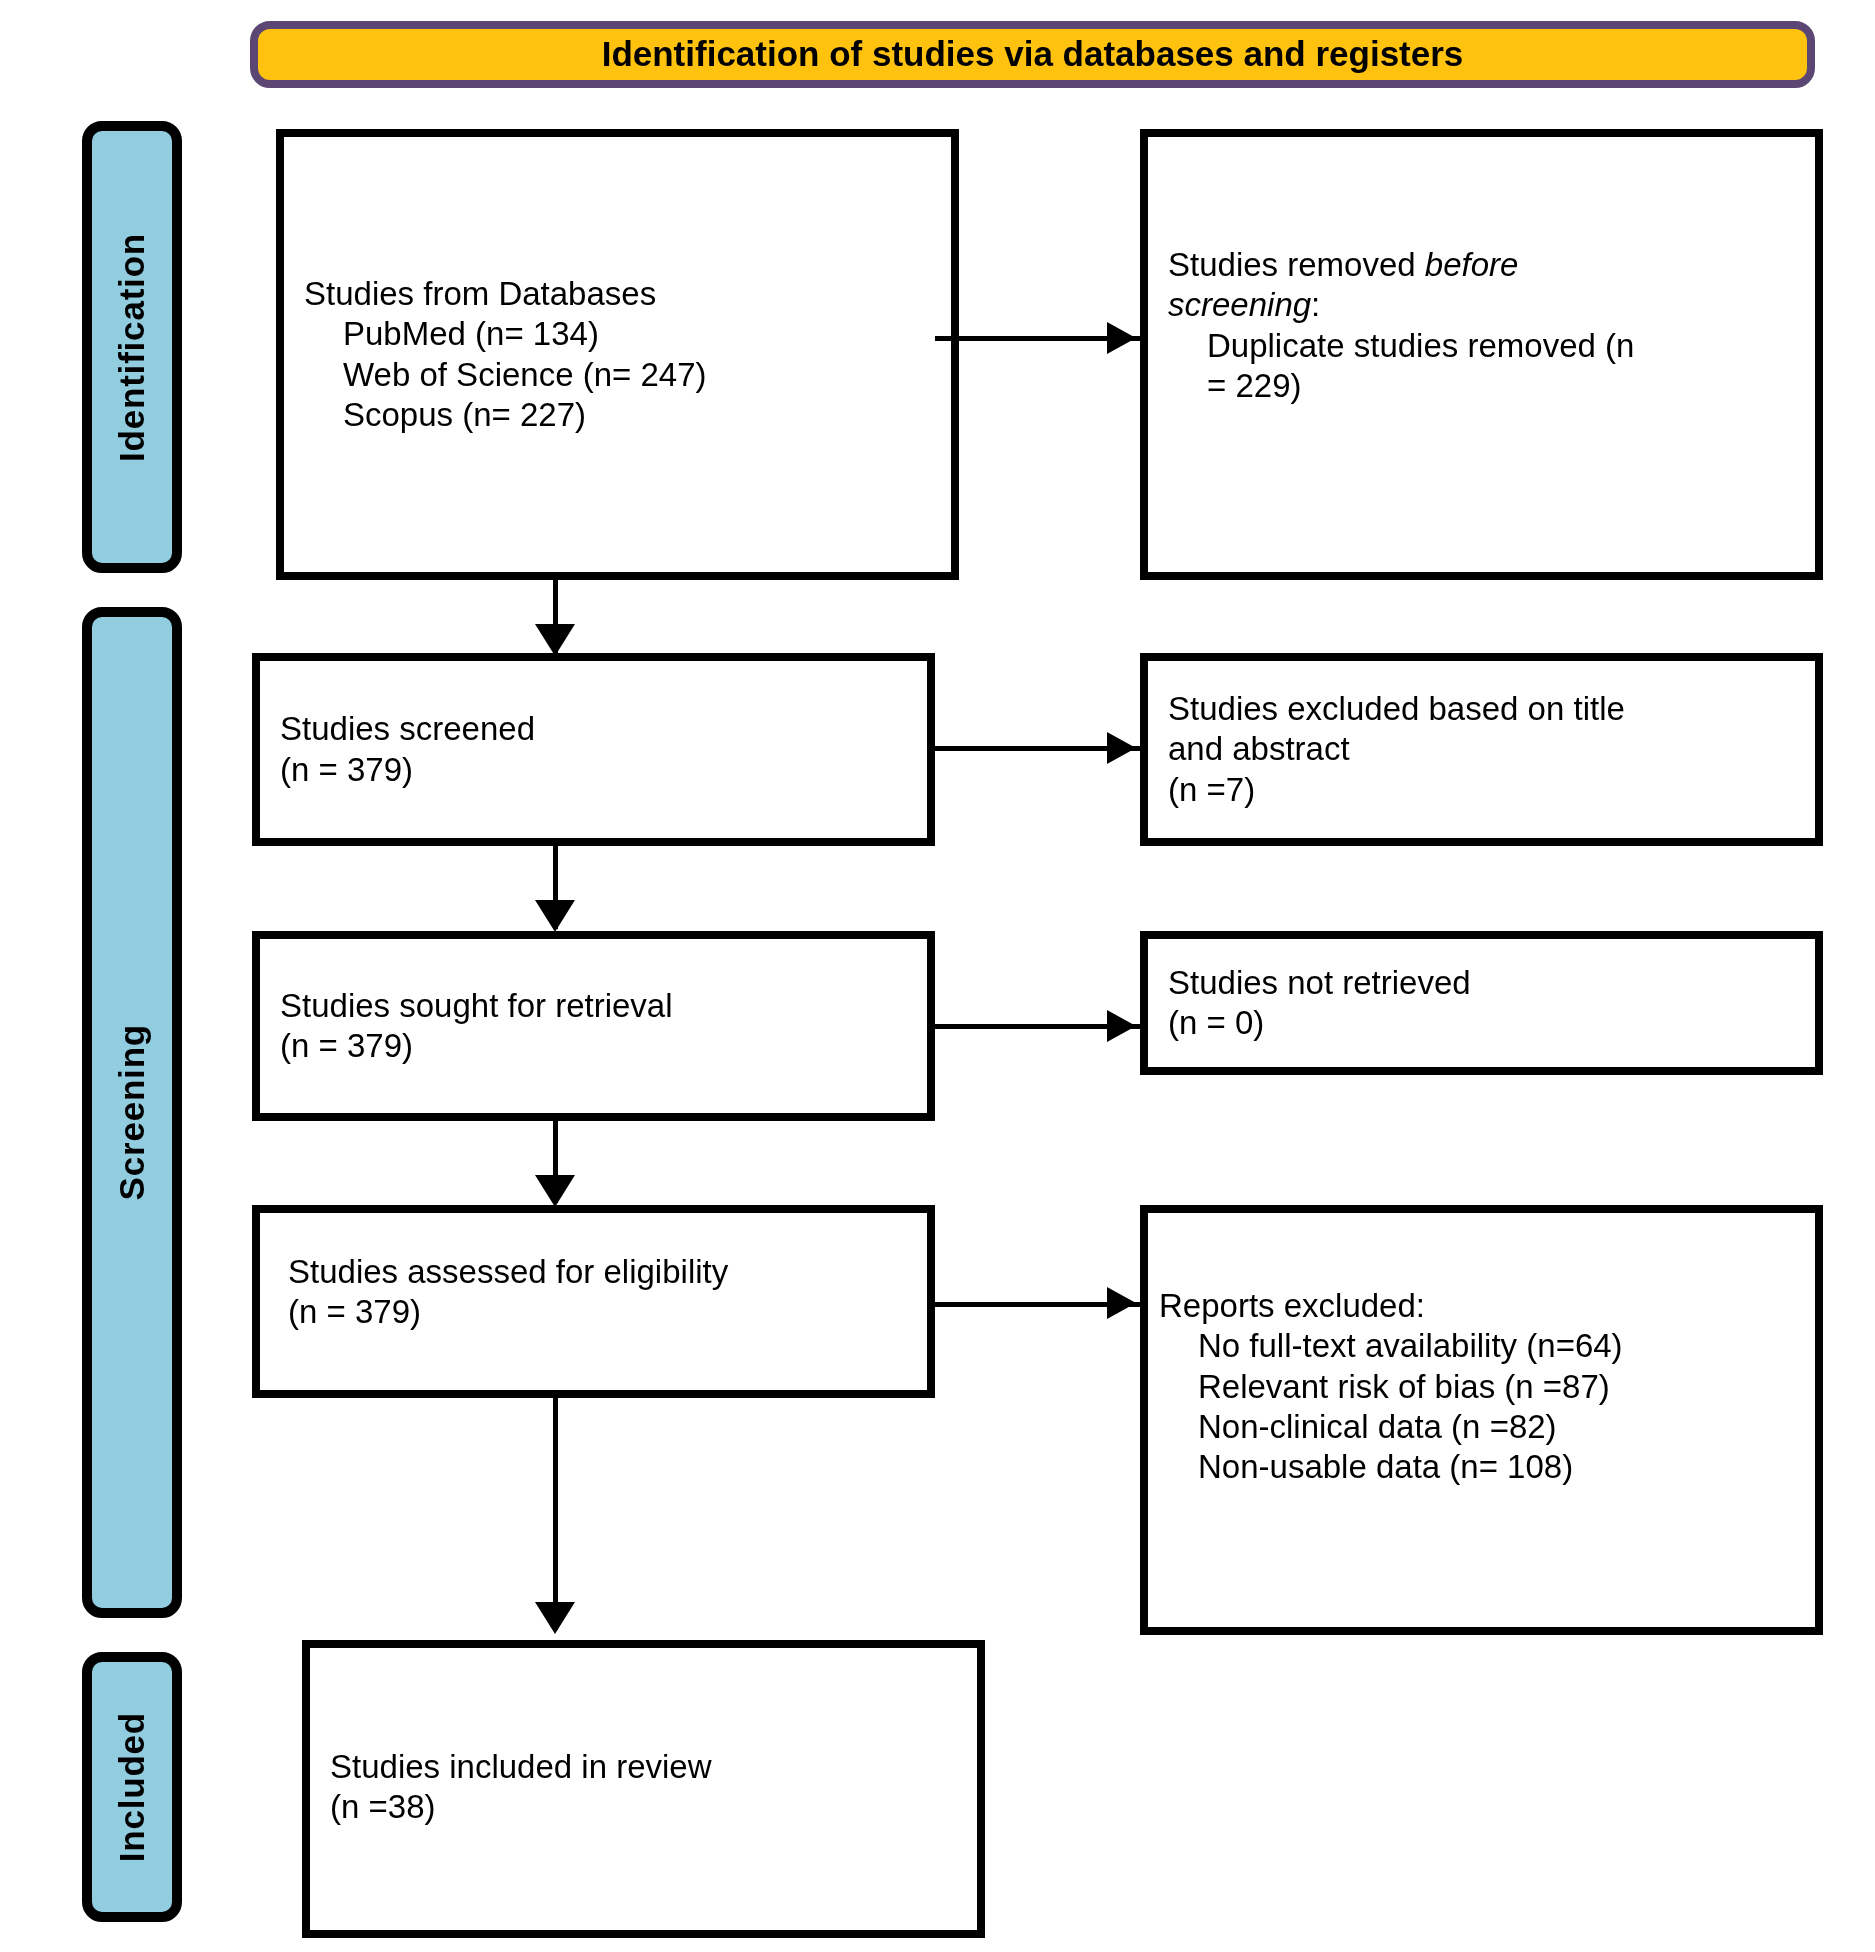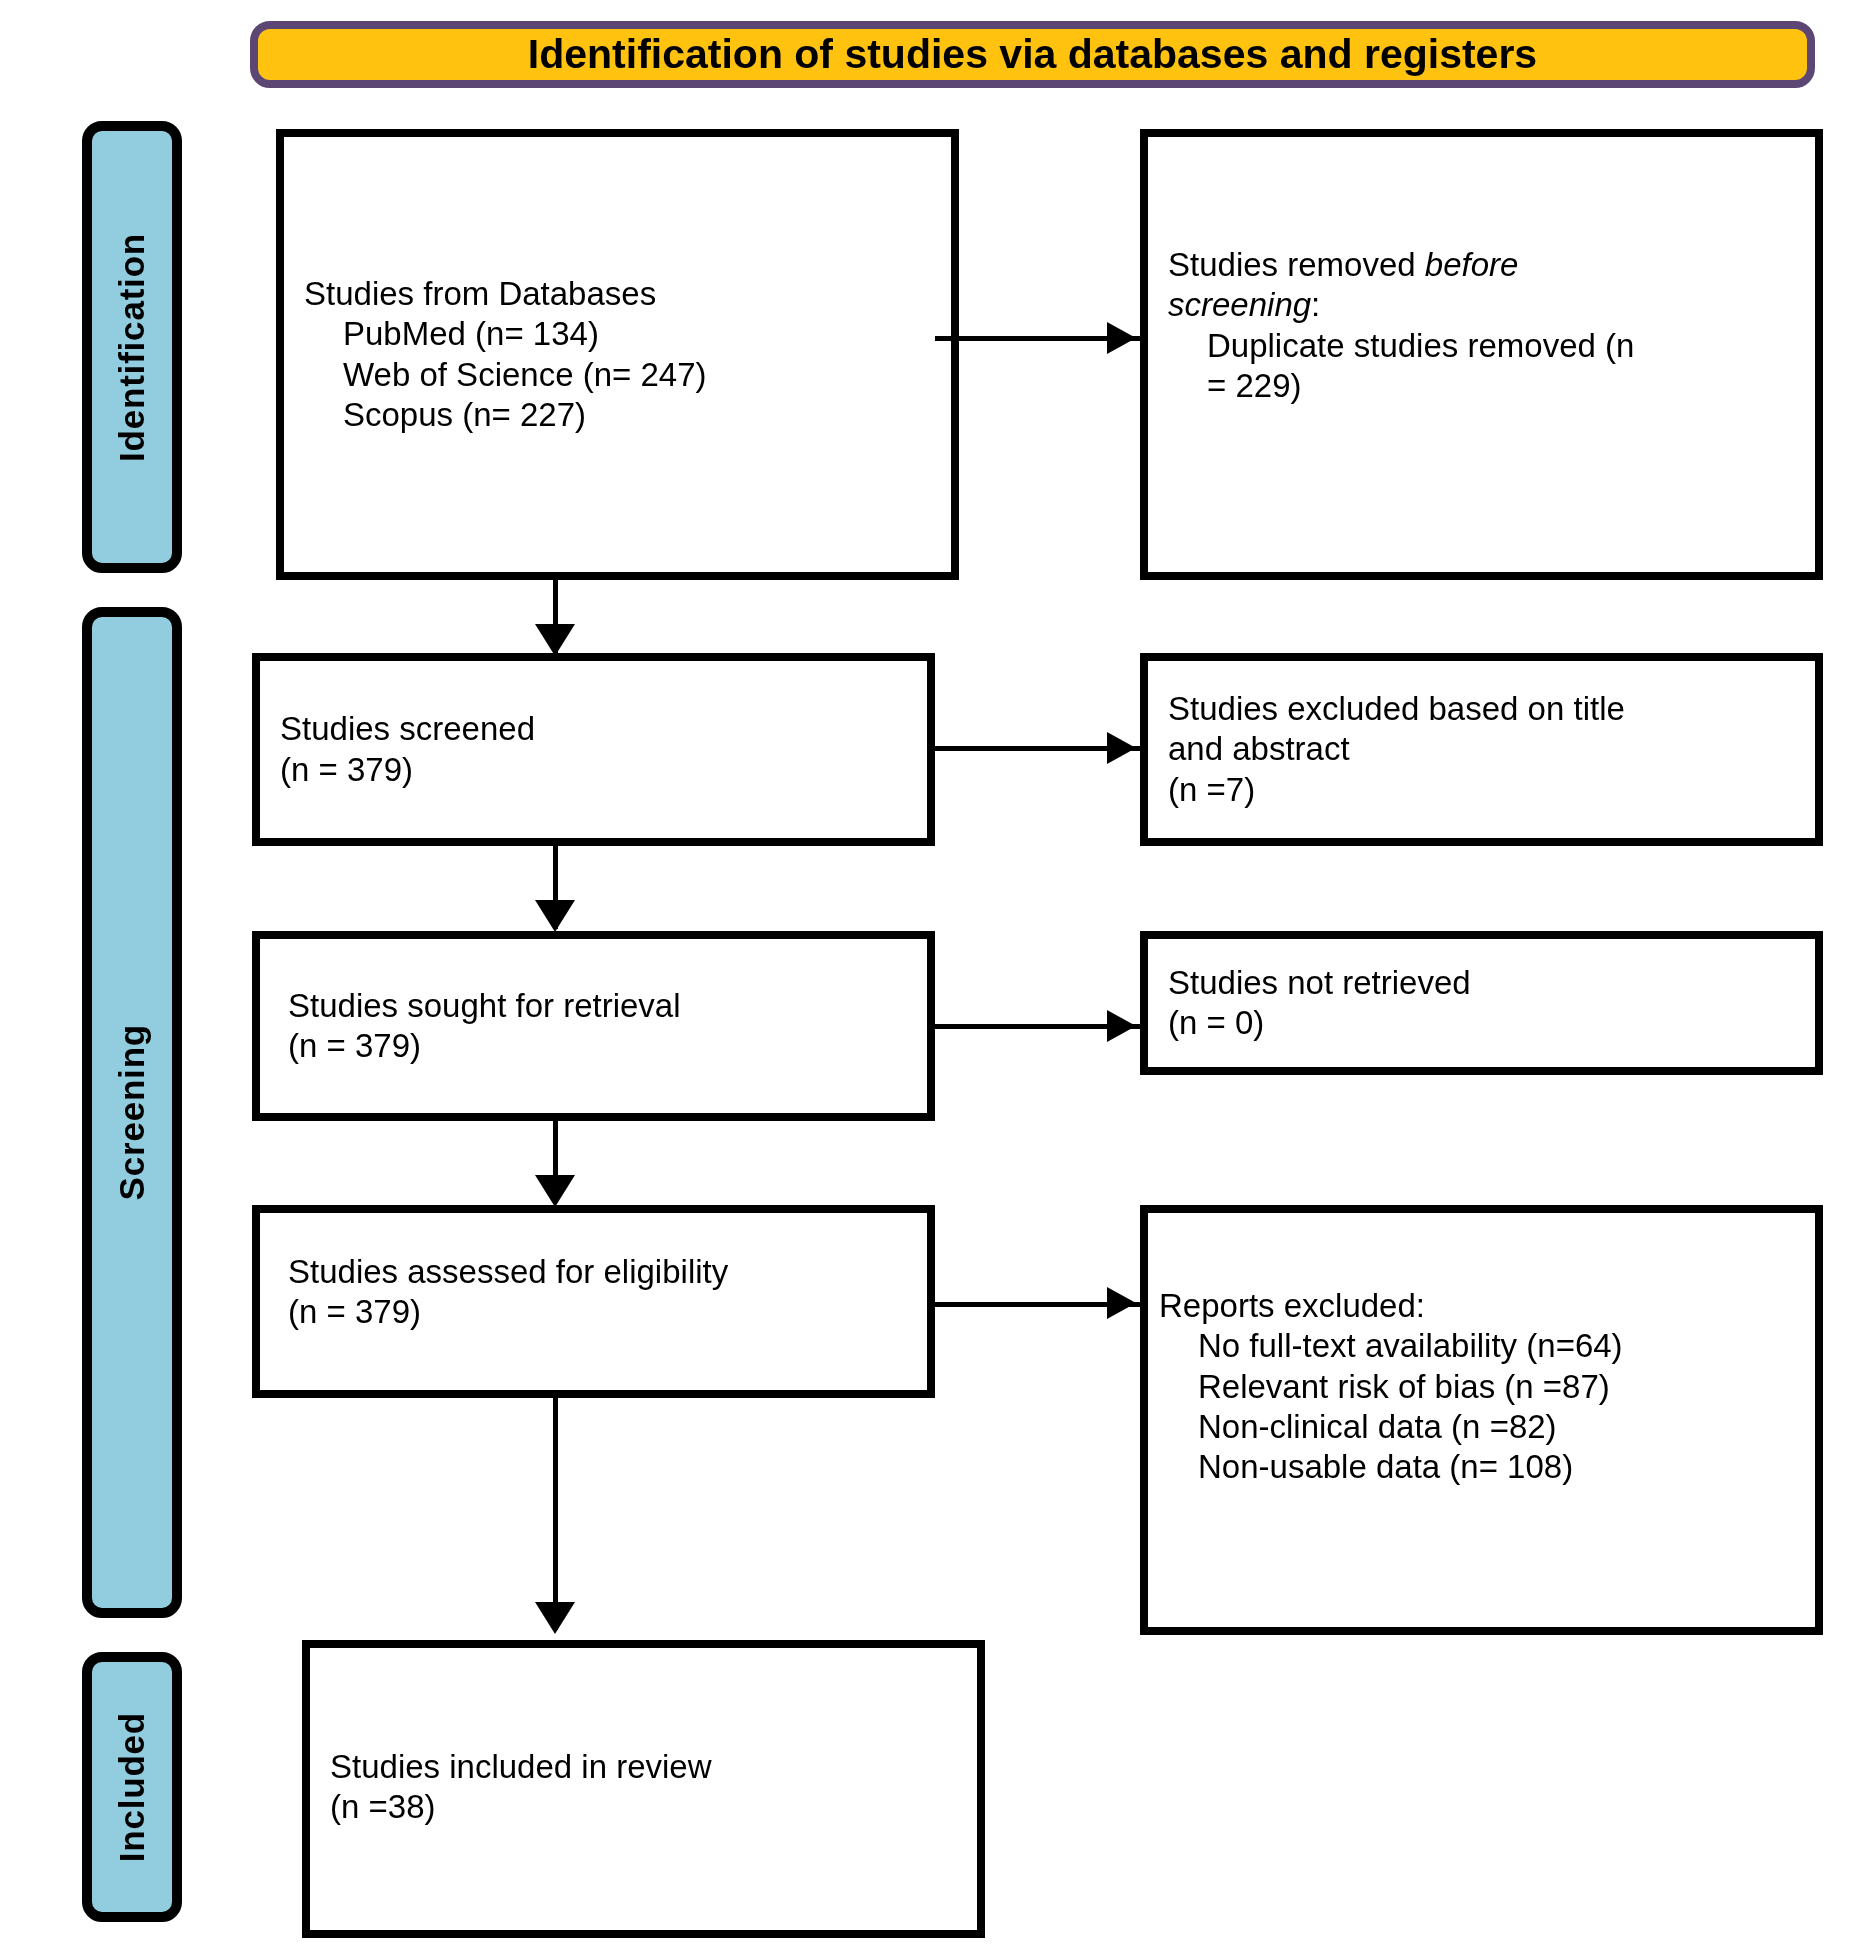--- a/index.html
+++ b/index.html
@@ -22,21 +22,21 @@
     width:1565px; height:67px;
     background:#FFC20E;
     border:8.3px solid #5C4673;
     border-radius:20px;
     box-sizing:border-box;
     display:flex;
     align-items:center;
     justify-content:center;
   }
   .banner-text{
-    font-size:41px;
+    font-size:35px;
     font-weight:bold;
     letter-spacing:0px;
     color:#000000;
     text-align:center;
     line-height:1.05;
   }
 
   
   .stage{
     position:absolute;
@@ -159,21 +159,21 @@
     <div class="box-inner">
       <span class="ln">Studies excluded based on title</span>
       <span class="ln">and abstract</span>
       <span class="ln">(n =7)</span>
     </div>
   </div>
 
   <div class="vline" style="left:553px; top:846px; height:83px;"></div>
   <div class="arrow-down" style="left:535px; top:900px;"></div>
 
-  <div class="box" style="left:252px; top:931px; width:683px; height:190px;padding-left:8px;">
+  <div class="box" style="left:252px; top:931px; width:683px; height:190px;">
     <div class="box-inner">
       <span class="ln">Studies sought for retrieval</span>
       <span class="ln">(n = 379)</span>
     </div>
   </div>
 
   <div class="hline" style="left:935px; top:1024px; width:228px;"></div>
   <div class="arrow-right" style="left:1107px; top:1010px;"></div>
 
   <div class="box" style="left:1140px; top:931px; width:683px; height:144px;">

